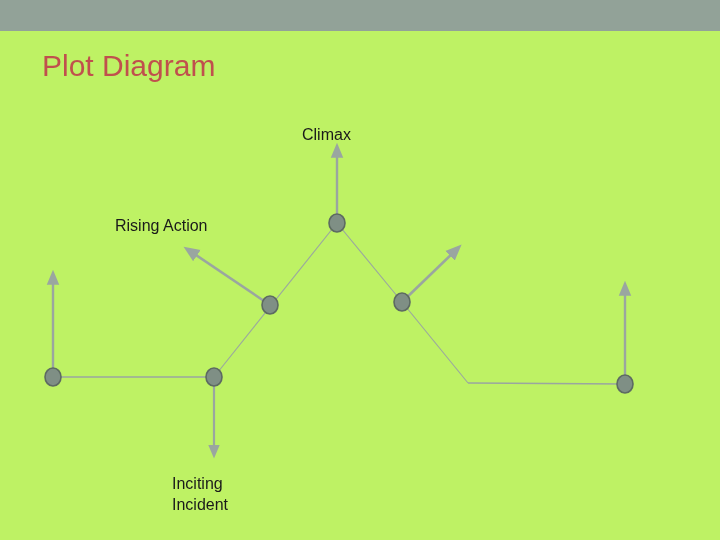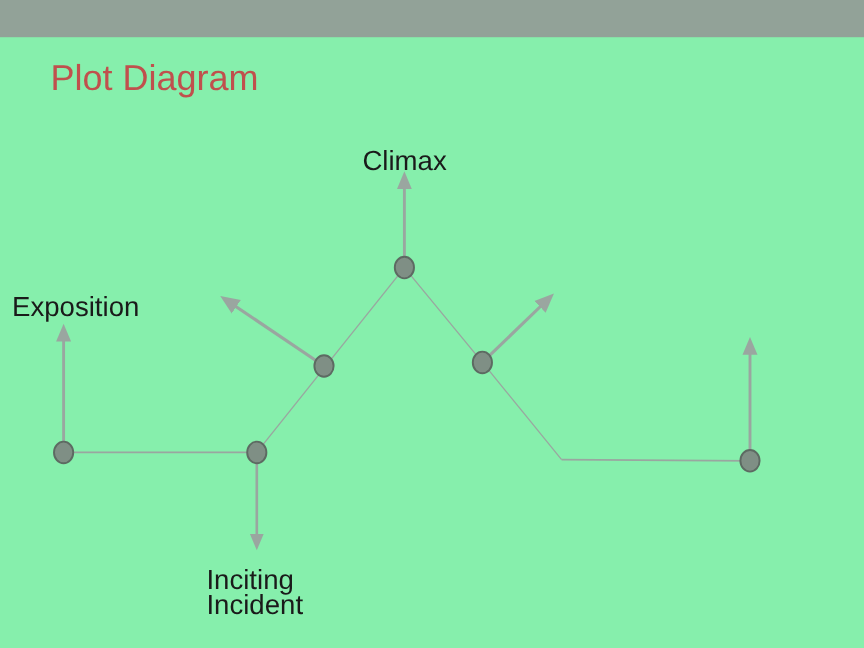--- a/index.html
+++ b/index.html
@@ -11,21 +11,21 @@
     height: 540px;
     background: #ffffff;
     font-family: "Liberation Sans", sans-serif;
     overflow: hidden;
     position: relative;
   }
   #slide {
     position: relative;
     width: 720px;
     height: 540px;
-    background: #86efac;
+    background: #bef264;
   }
   #top-bar {
     position: absolute;
     left: 0;
     top: 0;
     width: 720px;
     height: 31px;
     background: #92a298;
   }
   #slide-title {
@@ -41,21 +41,21 @@
   }
   #diagram-svg {
     position: absolute;
     left: 0;
     top: 0;
     width: 720px;
     height: 540px;
   }
   .dia-label {
     position: absolute;
-    font-size: 23px;
+    font-size: 16px;
     line-height: 21px;
     color: #1a1a1a;
     font-family: "Liberation Sans", sans-serif;
     white-space: pre-line;
   }
   #label-climax   { left: 302px; top: 124px; }
   #label-rising   { left: 115px; top: 215px; }
   #label-falling  { left: 414px; top: 226px; }
   #label-exposition { left: 10px;  top: 245px; }
   #label-resolution { left: 568px; top: 243px; width: 106px; }
@@ -101,21 +101,21 @@
       <ellipse cx="270" cy="305" rx="8" ry="9" fill="#7f8f85" stroke="#5d6a62" stroke-width="1.6"></ellipse>
       <ellipse cx="337" cy="223" rx="8" ry="9" fill="#7f8f85" stroke="#5d6a62" stroke-width="1.6"></ellipse>
       <ellipse cx="402" cy="302" rx="8" ry="9" fill="#7f8f85" stroke="#5d6a62" stroke-width="1.6"></ellipse>
       <ellipse cx="625" cy="384" rx="8" ry="9" fill="#7f8f85" stroke="#5d6a62" stroke-width="1.6"></ellipse>
     </g>
 
   </svg>
 
   <div class="dia-label" id="label-climax">Climax</div>
 
+  <div class="dia-label" id="label-rising">Rising Action</div>
 
 
-  <div class="dia-label" id="label-exposition">Exposition</div>
 
 
   <div class="dia-label" id="label-inciting">Inciting
 Incident</div>
 
 </div>
 
 </body></html>

